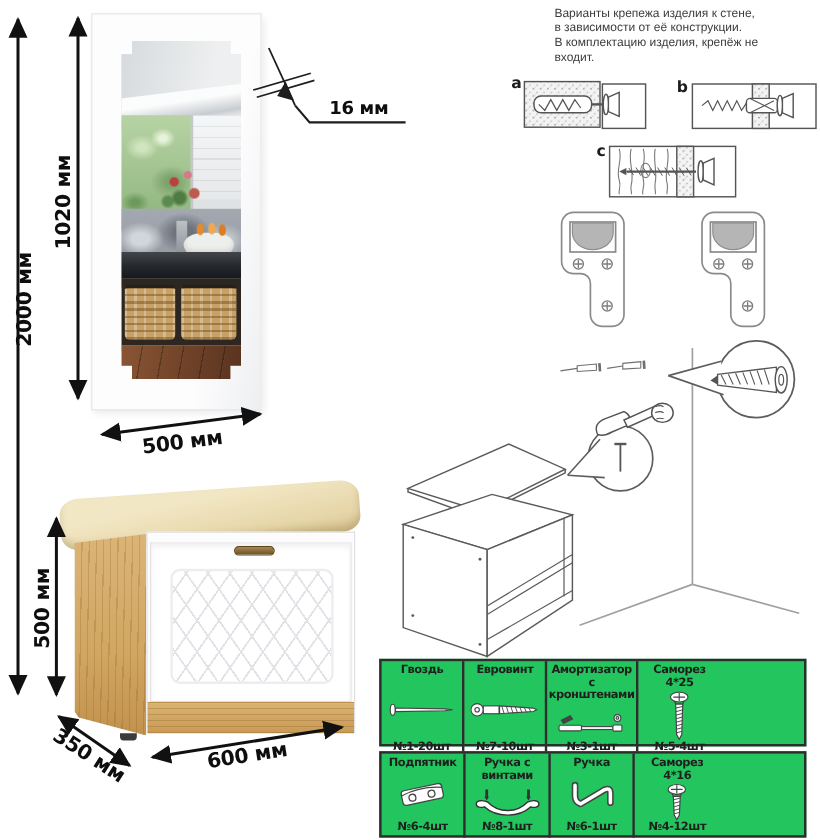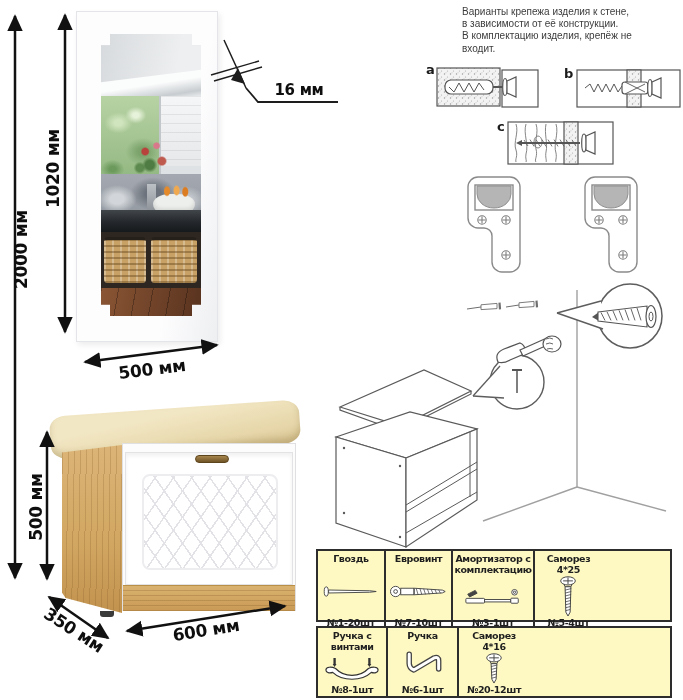--- a/index.html
+++ b/index.html
@@ -83,21 +83,21 @@
      background-image:repeating-linear-gradient(55deg,#e3e3e7 0 1.5px,rgba(0,0,0,0) 1.5px 15px),
         repeating-linear-gradient(-55deg,#e3e3e7 0 1.5px,rgba(0,0,0,0) 1.5px 15px);}
   .cab-handle{position:absolute;left:69px;top:2px;width:34px;height:8px;border-radius:4px;
      background:linear-gradient(#a8864e,#6f5426);border:1px solid #5c441c;}
   .cab-base{position:absolute;left:0px;top:141px;width:172px;height:26px;
      background:repeating-linear-gradient(0deg,rgba(122,82,30,0.25) 0 1px,rgba(0,0,0,0) 1px 5px),
         linear-gradient(#dab26f,#c89a55);border-top:1px solid #b98f48;}
   .cab-foot{left:100px;top:611px;width:14px;height:6px;background:#3b3b3b;border-radius:0 0 3px 3px;}
   
   .tblock{position:absolute;left:316px;width:356px;z-index:6;display:grid;
-     grid-template-columns:repeat(5,1fr);border:2px solid #2d2d2d;background:#fef9c3;}
+     grid-template-columns:repeat(5,1fr);border:2px solid #2d2d2d;background:#22c55e;}
   .tb1{top:549px;height:73px;}
   .tb2{top:626px;height:72px;}
   .cell{border-right:2px solid #2d2d2d;display:flex;flex-direction:column;align-items:center;
      justify-content:space-between;padding:3px 1px 2px;text-align:center;}
   .cell:last-child{border-right:none;}
   .cname,.ccount{font-weight:bold;font-size:9.5px;line-height:1.12;color:#1f1f1f;
      font-family:"DejaVu Sans",sans-serif;letter-spacing:-0.4px;}
   .ic{flex:0 0 auto;margin:1px 0;}
 </style>
 </head>
@@ -338,21 +338,21 @@
           <circle cx="6" cy="7.5" r="5.5"></circle>
             <circle cx="6" cy="7.5" r="2"></circle>
           <rect x="11.5" y="4" width="14" height="7"></rect>
           <path d="M26 4 L56 6 L59 7.5 L56 9 L26 11 Z"></path>
           <path d="M28 4.1 l2 6.8 M32 4.3 l2 6.4 M36 4.6 l2 6 M40 4.8 l2 5.6 M44 5.1 l2 5 M48 5.4 l2 4.4 M52 5.7 l2 3.8" stroke-width="0.8" fill="none"></path>
         </g>
       </svg>
       <div class="ccount">№7-10шт</div>
     </div>
     <div class="cell">
-      <div class="cname">Амортизатор с комплектацию</div>
+      <div class="cname">Амортизатор с кронштенами</div>
       <svg class="ic" width="58" height="19" viewBox="0 0 62 19">
         <g fill="#fff" stroke="#444">
           <path d="M4 7 l8 -4 l2 3 l-8 4 z" fill="#444"></path>
           <circle cx="54" cy="5" r="3"></circle>
             <circle cx="54" cy="5" r="1.2"></circle>
           <rect x="2" y="11.5" width="20" height="5" rx="1"></rect>
           <rect x="22" y="12.7" width="28" height="2.6"></rect>
           <rect x="50" y="11.3" width="8" height="5.4" rx="1"></rect>
         </g>
       </svg>
@@ -368,20 +368,32 @@
           <path d="M6 11 L6.8 37 L9 41 L11.2 37 L12 11 Z"></path>
           <path d="M5.9 14.5 l6.4 -1.6 M6 17.5 l6.3 -1.6 M6.1 20.5 l6.1 -1.6 M6.2 23.5 l5.9 -1.5 M6.3 26.5 l5.7 -1.5 M6.4 29.5 l5.4 -1.4 M6.6 32.5 l5 -1.3 M6.8 35.5 l4.4 -1.2" stroke-width="0.8" fill="none"></path>
         </g>
       </svg>
       <div class="ccount">№5-4шт</div>
     </div>
   </div>
 
   <div class="tblock tb2">
     <div class="cell">
+      <div class="cname">Подпятник</div>
+      <svg class="ic" width="42" height="26" viewBox="0 0 44 27">
+        <g transform="rotate(-12 22 13)" fill="#fff" stroke="#444" stroke-width="1.1">
+          <rect x="4" y="6" width="36" height="13" rx="3"></rect>
+          <path d="M4 10 q18 -5 36 0" fill="none"></path>
+          <circle cx="13" cy="13.5" r="3"></circle>
+            <circle cx="30" cy="13.5" r="3"></circle>
+        </g>
+      </svg>
+      <div class="ccount">№6-4шт</div>
+    </div>
+    <div class="cell">
       <div class="cname">Ручка с винтами</div>
       <svg class="ic" width="58" height="26" viewBox="0 0 60 26">
         <g stroke="#333" fill="none">
           <path d="M12 1.5 v6.5 M48 1.5 v6.5" stroke-width="2.4"></path>
           <path d="M12 11 l-2 -3.2 h4 z M48 11 l-2 -3.2 h4 z" fill="#333" stroke="none"></path>
           <path d="M3 14 C3 10.5 9 10.5 13 12.5 C22 22 38 22 47 12.5 C51 10.5 57 10.5 57 14 C57 17 53 17.5 50 16.5 C40 26 20 26 10 16.5 C7 17.5 3 17 3 14 Z" fill="#fff" stroke-width="1.2"></path>
         </g>
       </svg>
       <div class="ccount">№8-1шт</div>
     </div>
@@ -397,17 +409,17 @@
       <div class="cname">Саморез 4*16</div>
       <svg class="ic" width="18" height="31" viewBox="0 0 18 32">
         <g fill="#fff" stroke="#444">
           <ellipse cx="9" cy="5" rx="7.5" ry="4.2"></ellipse>
           <path d="M4 5 h10 M9 1.5 v7" stroke-width="1"></path>
           <path d="M5 8.6 L6 11 h6 L13 8.6" fill="none"></path>
           <path d="M6 11 L6.8 27 L9 31 L11.2 27 L12 11 Z"></path>
           <path d="M5.9 14 l6.4 -1.6 M6.1 17 l6.1 -1.6 M6.3 20 l5.7 -1.5 M6.5 23 l5.2 -1.4 M6.7 26 l4.6 -1.2" stroke-width="0.8" fill="none"></path>
         </g>
       </svg>
-      <div class="ccount">№20-12шт</div>
+      <div class="ccount">№4-12шт</div>
     </div>
   </div>
 
 </div>
 
 </body></html>

